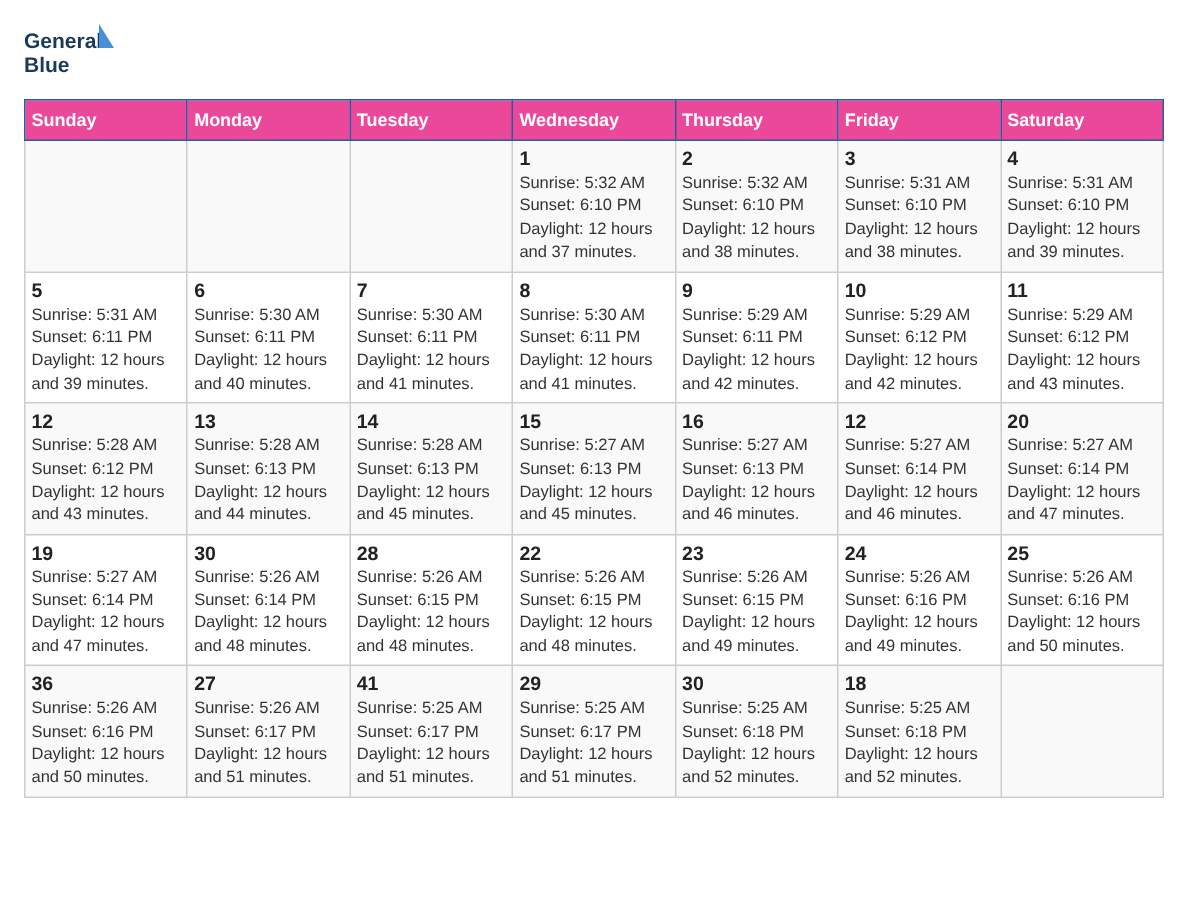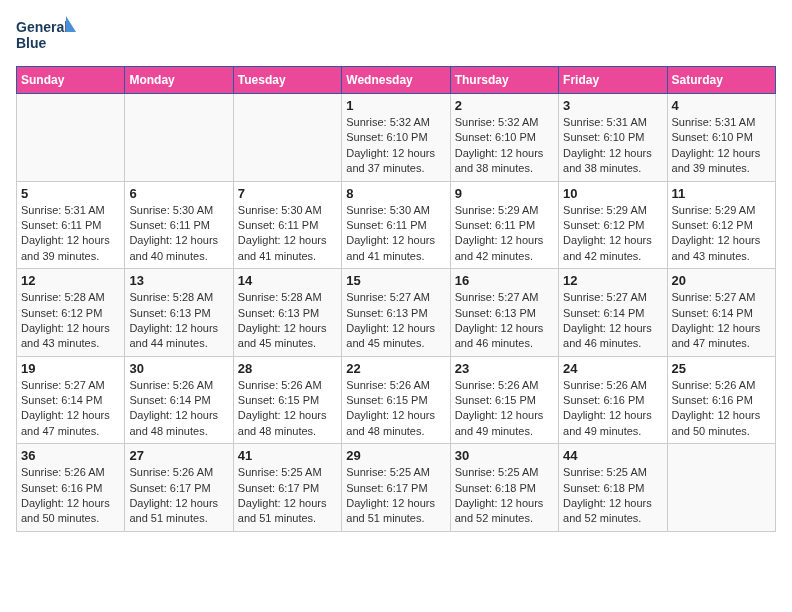--- a/index.html
+++ b/index.html
@@ -319,21 +319,21 @@
 and 51 minutes.</div>
         </td>
         <td>
           <span class="day-num">30</span>
           <div class="day-info" style="white-space: pre-line;">Sunrise: 5:25 AM
 Sunset: 6:18 PM
 Daylight: 12 hours
 and 52 minutes.</div>
         </td>
         <td>
-          <span class="day-num">44</span>
+          <span class="day-num">18</span>
           <div class="day-info" style="white-space: pre-line;">Sunrise: 5:25 AM
 Sunset: 6:18 PM
 Daylight: 12 hours
 and 52 minutes.</div>
         </td>
         <td class="empty"></td>
       </tr>
     </tbody>
 </table>
 

